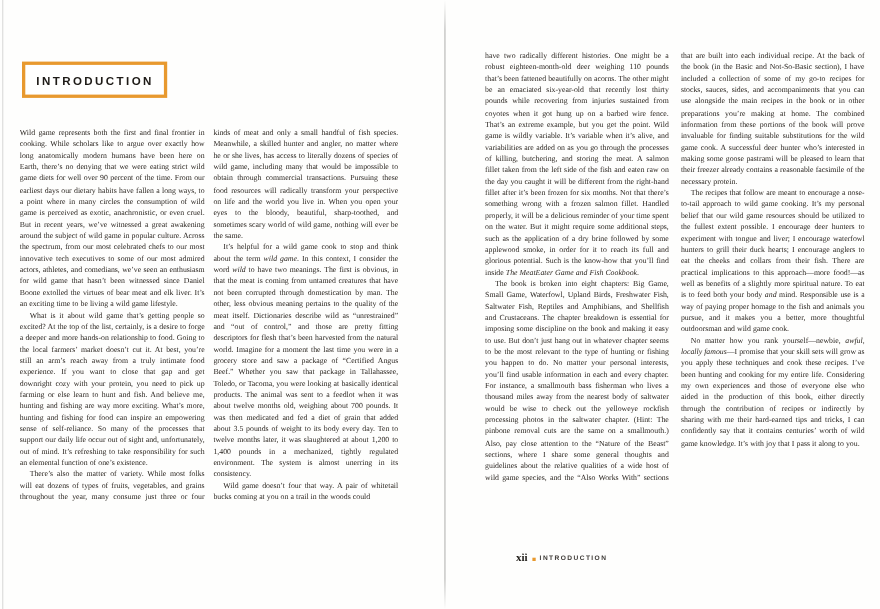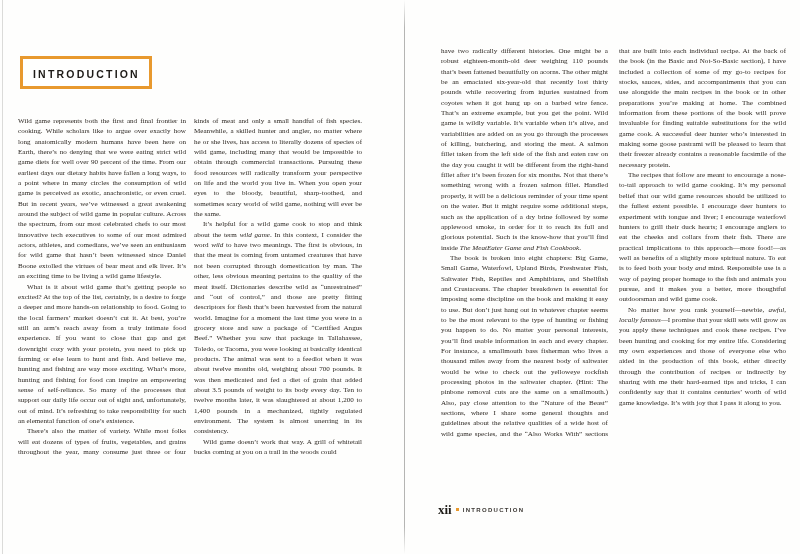--- a/index.html
+++ b/index.html
@@ -99,23 +99,24 @@
     position: absolute;
     left: 438px;
     top: 503px;
     display: flex;
     align-items: center;
     gap: 4px;
   }
   .folio {
     font-family: "Liberation Serif", serif;
     font-weight: 700;
-    font-size: 13px;
+    font-size: 10px;
     color: #1e1b17;
     line-height: 1;
+    margin-left: 31px;
   }
   .footer-dot {
     width: 3px;
     height: 3px;
     background: #E8992E;
     display: inline-block;
   }
   .running-head {
     font-family: "Liberation Sans", sans-serif;
     font-weight: 700;
@@ -134,21 +135,21 @@
 
   <div>
     <div class="heading-box">
       <span class="heading-text">INTRODUCTION</span>
     </div>
     <div class="text-columns left-cols" id="left-cols">
         <p class="para"><span>Wild game represents both the first and final frontier in cooking. While scholars like to argue over exactly how long anatomically modern humans have been here on Earth, there’s no denying that we were eating strict wild game diets for well over 90 percent of the time. From our earliest days our dietary habits have fallen a long ways, to a point where in many circles the consumption of wild game is perceived as exotic, anachronistic, or even cruel. But in recent years, we’ve witnessed a great awakening around the subject of wild game in popular culture. Across the spectrum, from our most celebrated chefs to our most innovative tech executives to some of our most admired actors, athletes, and comedians, we’ve seen an enthusiasm for wild game that hasn’t been witnessed since Daniel Boone extolled the virtues of bear meat and elk liver. It’s an exciting time to be living a wild game lifestyle.</span></p>
         <p class="para indent"><span>What is it about wild game that’s getting people so excited? At the top of the list, certainly, is a desire to forge a deeper and more hands-on relationship to food. Going to the local farmers’ market doesn’t cut it. At best, you’re still an arm’s reach away from a truly intimate food experience. If you want to close that gap and get downright cozy with your protein, you need to pick up farming or else learn to hunt and fish. And believe me, hunting and fishing are way more exciting. What’s more, hunting and fishing for food can inspire an empowering sense of self-reliance. So many of the processes that support our daily life occur out of sight and, unfortunately, out of mind. It’s refreshing to take responsibility for such an elemental function of one’s existence.</span></p>
         <p class="para indent"><span>There’s also the matter of variety. While most folks will eat dozens of types of fruits, vegetables, and grains throughout the year, many consume just three or four kinds of meat and only a small handful of fish species. Meanwhile, a skilled hunter and angler, no matter where he or she lives, has access to literally dozens of species of wild game, including many that would be impossible to obtain through commercial transactions. Pursuing these food resources will radically transform your perspective on life and the world you live in. When you open your eyes to the bloody, beautiful, sharp-toothed, and sometimes scary world of wild game, nothing will ever be the same.</span></p>
         <p class="para indent"><span>It’s helpful for a wild game cook to stop and think about the term </span><em>wild game</em><span>. In this context, I consider the word </span><em>wild</em><span> to have two meanings. The first is obvious, in that the meat is coming from untamed creatures that have not been corrupted through domestication by man. The other, less obvious meaning pertains to the quality of the meat itself. Dictionaries describe wild as “unrestrained” and “out of control,” and those are pretty fitting descriptors for flesh that’s been harvested from the natural world. Imagine for a moment the last time you were in a grocery store and saw a package of “Certified Angus Beef.” Whether you saw that package in Tallahassee, Toledo, or Tacoma, you were looking at basically identical products. The animal was sent to a feedlot when it was about twelve months old, weighing about 700 pounds. It was then medicated and fed a diet of grain that added about 3.5 pounds of weight to its body every day. Ten to twelve months later, it was slaughtered at about 1,200 to 1,400 pounds in a mechanized, tightly regulated environment. The system is almost unerring in its consistency.</span></p>
-        <p class="para indent"><span>Wild game doesn’t work that way. A grill of whitetail bucks coming at you on a trail in the woods could</span></p>
+        <p class="para indent"><span>Wild game doesn’t four that way. A pair of whitetail bucks coming at you on a trail in the woods could</span></p>
       </div>
   </div>
 
   <div class="gutter-line"></div>
 
   <div>
     <div class="text-columns right-cols" id="right-cols">
         <p class="para"><span>have two radically different histories. One might be a robust eighteen-month-old deer weighing 110 pounds that’s been fattened beautifully on acorns. The other might be an emaciated six-year-old that recently lost thirty pounds while recovering from injuries sustained from coyotes when it got hung up on a barbed wire fence. That’s an extreme example, but you get the point. Wild game is wildly variable. It’s variable when it’s alive, and variabilities are added on as you go through the processes of killing, butchering, and storing the meat. A salmon fillet taken from the left side of the fish and eaten raw on the day you caught it will be different from the right-hand fillet after it’s been frozen for six months. Not that there’s something wrong with a frozen salmon fillet. Handled properly, it will be a delicious reminder of your time spent on the water. But it might require some additional steps, such as the application of a dry brine followed by some applewood smoke, in order for it to reach its full and glorious potential. Such is the know-how that you’ll find inside </span><em>The MeatEater Game and Fish Cookbook</em><span>.</span></p>
         <p class="para indent"><span>The book is broken into eight chapters: Big Game, Small Game, Waterfowl, Upland Birds, Freshwater Fish, Saltwater Fish, Reptiles and Amphibians, and Shellfish and Crustaceans. The chapter breakdown is essential for imposing some discipline on the book and making it easy to use. But don’t just hang out in whatever chapter seems to be the most relevant to the type of hunting or fishing you happen to do. No matter your personal interests, you’ll find usable information in each and every chapter. For instance, a smallmouth bass fisherman who lives a thousand miles away from the nearest body of saltwater would be wise to check out the yelloweye rockfish processing photos in the saltwater chapter. (Hint: The pinbone removal cuts are the same on a smallmouth.) Also, pay close attention to the “Nature of the Beast” sections, where I share some general thoughts and guidelines about the relative qualities of a wide host of wild game species, and the “Also Works With” sections that are built into each individual recipe. At the back of the book (in the Basic and Not-So-Basic section), I have included a collection of some of my go-to recipes for stocks, sauces, sides, and accompaniments that you can use alongside the main recipes in the book or in other preparations you’re making at home. The combined information from these portions of the book will prove invaluable for finding suitable substitutions for the wild game cook. A successful deer hunter who’s interested in making some goose pastrami will be pleased to learn that their freezer already contains a reasonable facsimile of the necessary protein.</span></p>
         <p class="para indent"><span>The recipes that follow are meant to encourage a nose-to-tail approach to wild game cooking. It’s my personal belief that our wild game resources should be utilized to the fullest extent possible. I encourage deer hunters to experiment with tongue and liver; I encourage waterfowl hunters to grill their duck hearts; I encourage anglers to eat the cheeks and collars from their fish. There are practical implications to this approach—more food!—as well as benefits of a slightly more spiritual nature. To eat is to feed both your body </span><em>and</em><span> mind. Responsible use is a way of paying proper homage to the fish and animals you pursue, and it makes you a better, more thoughtful outdoorsman and wild game cook.</span></p>

